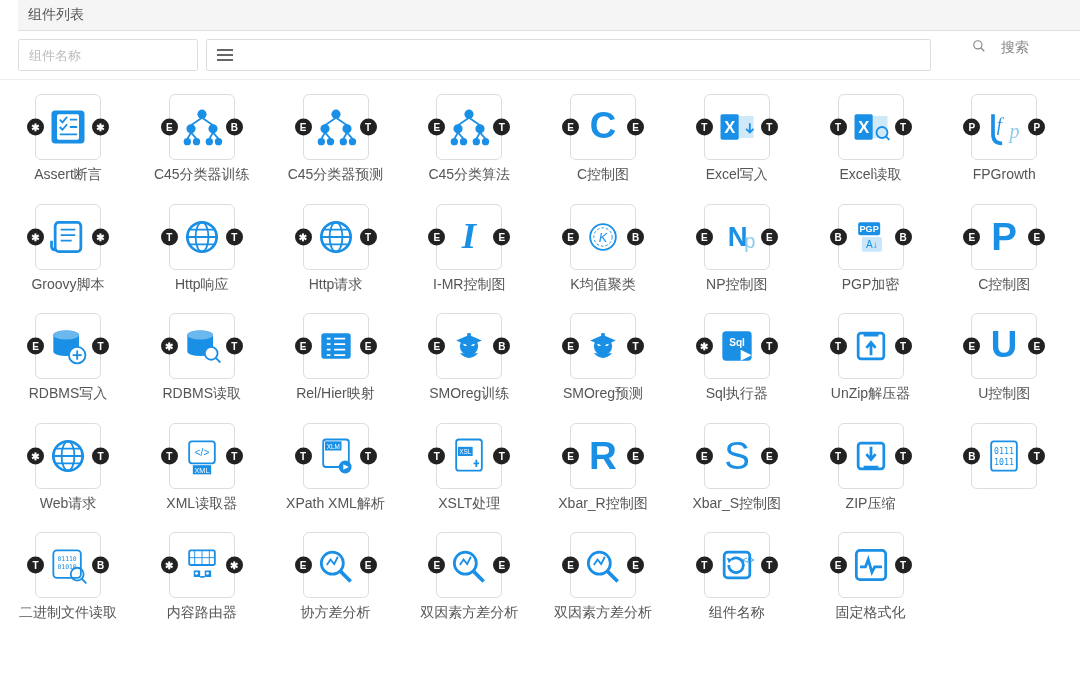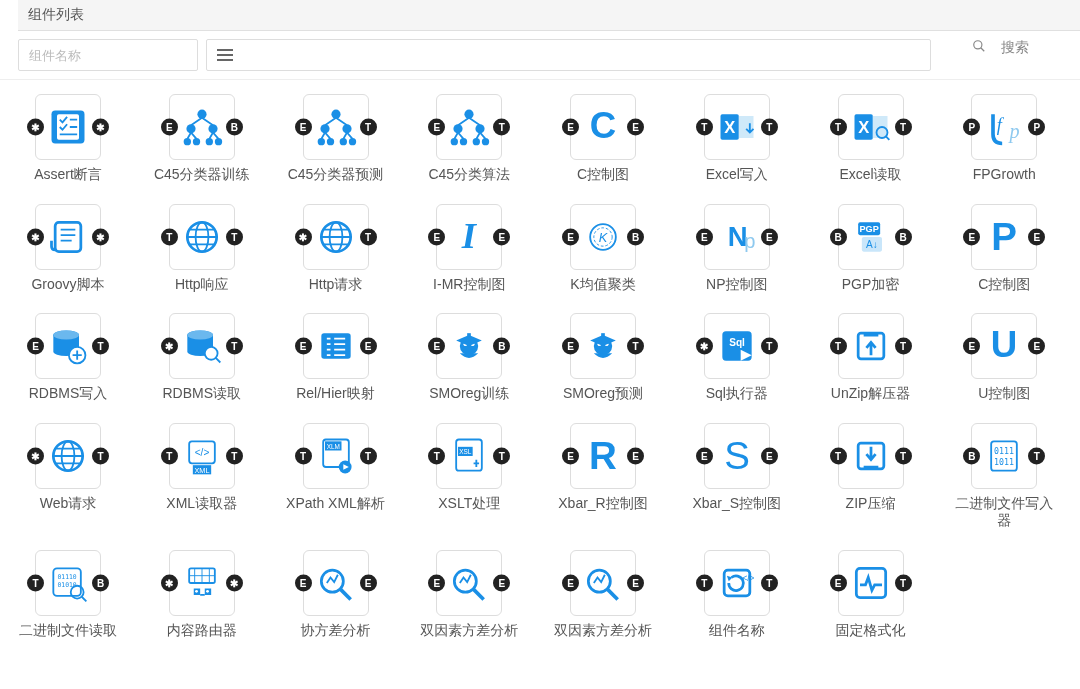--- a/index.html
+++ b/index.html
@@ -430,21 +430,20 @@
       <div class="comp">
         <div class="comp-icon-wrap">
           <div class="comp-icon-box">
             <svg viewBox="0 0 48 48">
               <use href="#i-binary"></use>
             </svg>
           </div>
           <div class="port left">B</div>
           <div class="port right">T</div>
         </div>
-        <div class="comp-label">二进制文件写入器</div>
       </div>
       <div class="comp">
         <div class="comp-icon-wrap">
           <div class="comp-icon-box">
             <svg viewBox="0 0 48 48">
               <use href="#i-bin-mag"></use>
             </svg>
           </div>
           <div class="port left">T</div>
           <div class="port right">B</div>

